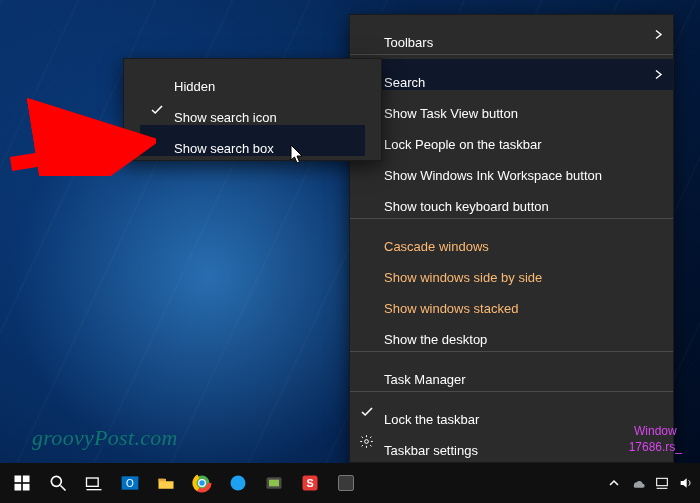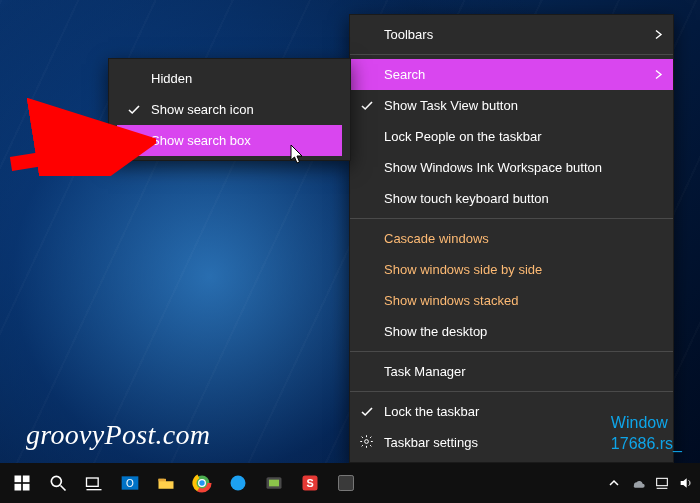--- a/index.html
+++ b/index.html
@@ -8,32 +8,32 @@
     linear-gradient(135deg,#0a3a78 0%,#062a5a 30%,#031a3e 60%,#010b1f 100%);
   }
   .rays{position:absolute;inset:0;pointer-events:none;opacity:.35;background:
     repeating-linear-gradient(115deg, rgba(255,255,255,.06) 0 2px, rgba(255,255,255,0) 2px 70px);}
   .taskbar{position:absolute;left:0;right:0;bottom:0;height:40px;background:#101010;display:flex;align-items:center;justify-content:space-between;padding:0 6px;box-sizing:border-box}
   .tb-left{display:flex;align-items:center;gap:4px}
   .tb-right{display:flex;align-items:center;gap:8px;color:#fff;font-size:12px}
   .tb-icon{width:32px;height:32px;display:flex;align-items:center;justify-content:center;border-radius:2px}
   .tb-icon svg{width:20px;height:20px}
   .tray-ic{width:16px;height:16px;display:flex;align-items:center;justify-content:center;color:#fff}
-  .build{position:absolute;right:18px;bottom:48px;color:#0ea5e9;font-size:16px;text-align:left;line-height:1.35}
-  .watermark{position:absolute;left:26px;bottom:52px;color:#ffffff;font-size:28px;font-style:italic;font-family:Georgia,serif;letter-spacing:.3px}
+  .build{position:absolute;right:18px;bottom:48px;color:#d946ef;font-size:12px;text-align:center;line-height:1.35}
+  .watermark{position:absolute;left:32px;bottom:52px;color:#0f766e;font-size:22px;font-style:italic;font-family:Georgia,serif;letter-spacing:.3px}
   .menu{position:absolute;background:#2b2b2b;box-shadow:0 6px 18px rgba(0,0,0,.6);color:#fff;font-size:13px;border:1px solid #1a1a1a}
-  .menu .row{display:flex;align-items:center;height:31px;padding:0 34px 0 34px;position:relative;white-space:nowrap}
-  .menu .row.hover{background:#d946ef}
+  .menu .row{display:flex;align-items:flex-end;height:31px;padding:0 34px 0 34px;position:relative;white-space:nowrap}
+  .menu .row.hover{background:#0f172a}
   .menu .row.disabled{color:#fdba74}
   .menu .row .chk{position:absolute;left:10px;top:50%;transform:translateY(-50%);width:14px;height:14px;display:flex;align-items:center;justify-content:center}
   .menu .row .sub{position:absolute;right:10px;top:50%;transform:translateY(-50%)}
   .menu hr{border:none;border-top:1px solid #4a4a4a;margin:4px 0}
   .menu .gear{position:absolute;left:9px;top:50%;transform:translateY(-50%)}
   .menu-main{left:349px;top:14px;width:323px;padding:4px 0}
-  .menu-search{left:108px;top:58px;width:225px;padding:4px 8px}
+  .menu-search{left:123px;top:58px;width:225px;padding:4px 16px}
   .arrow{position:absolute;pointer-events:none}
   .cursor{position:absolute;left:290px;top:144px;pointer-events:none}
 </style>
 </head>
 <body>
 
 <div class="desktop">
   <div class="rays"></div>
 </div>
 

